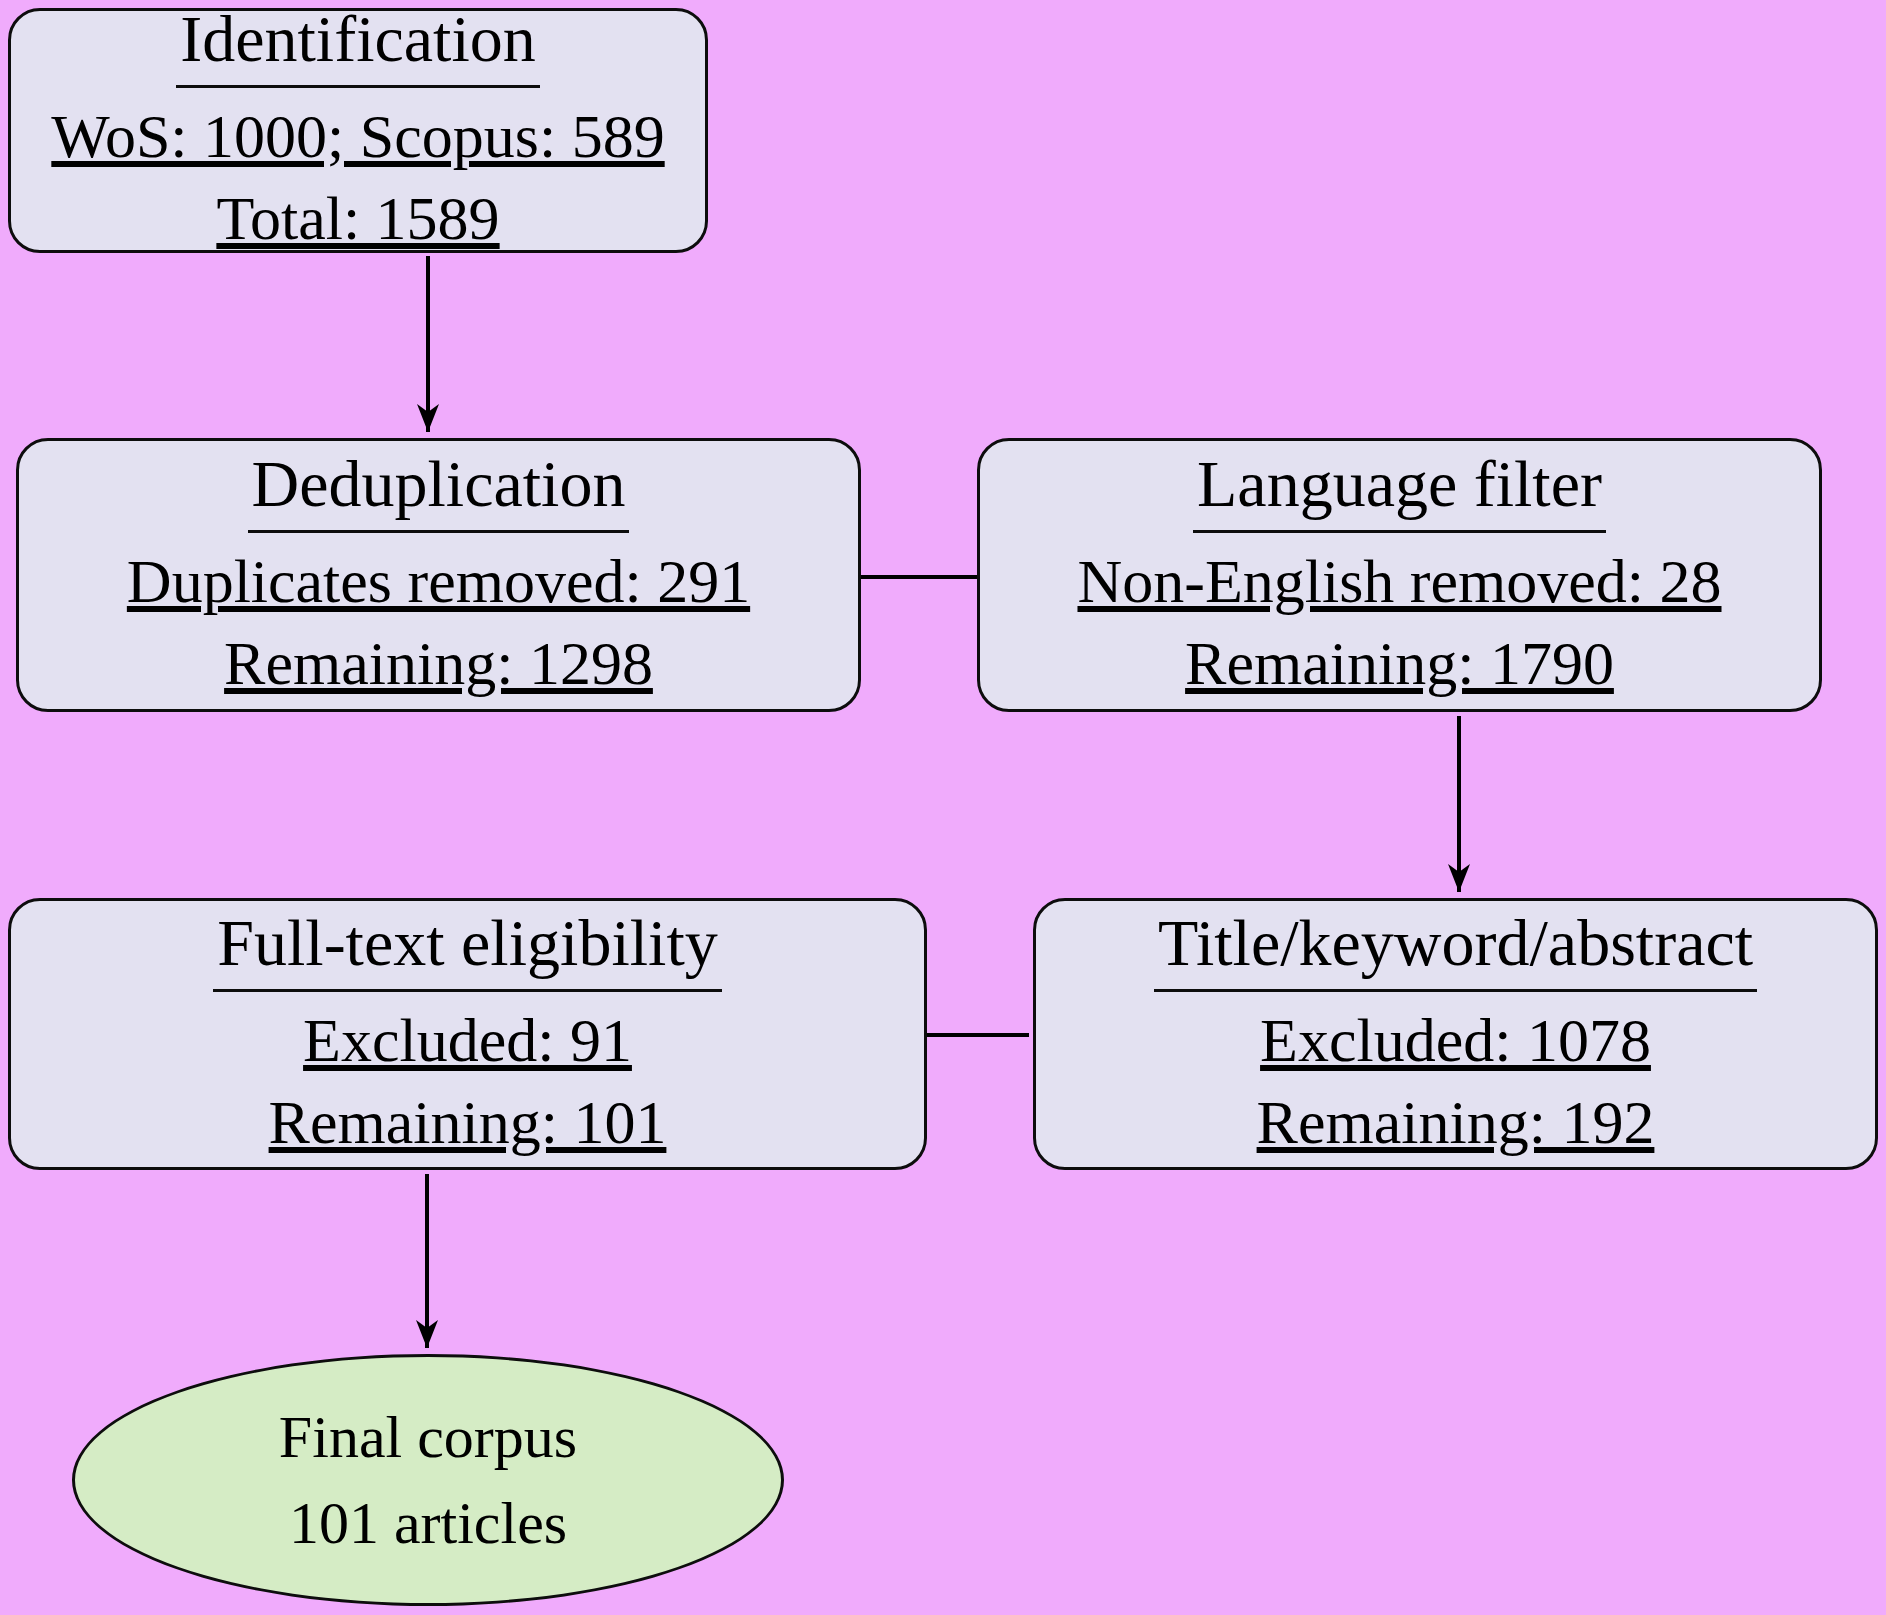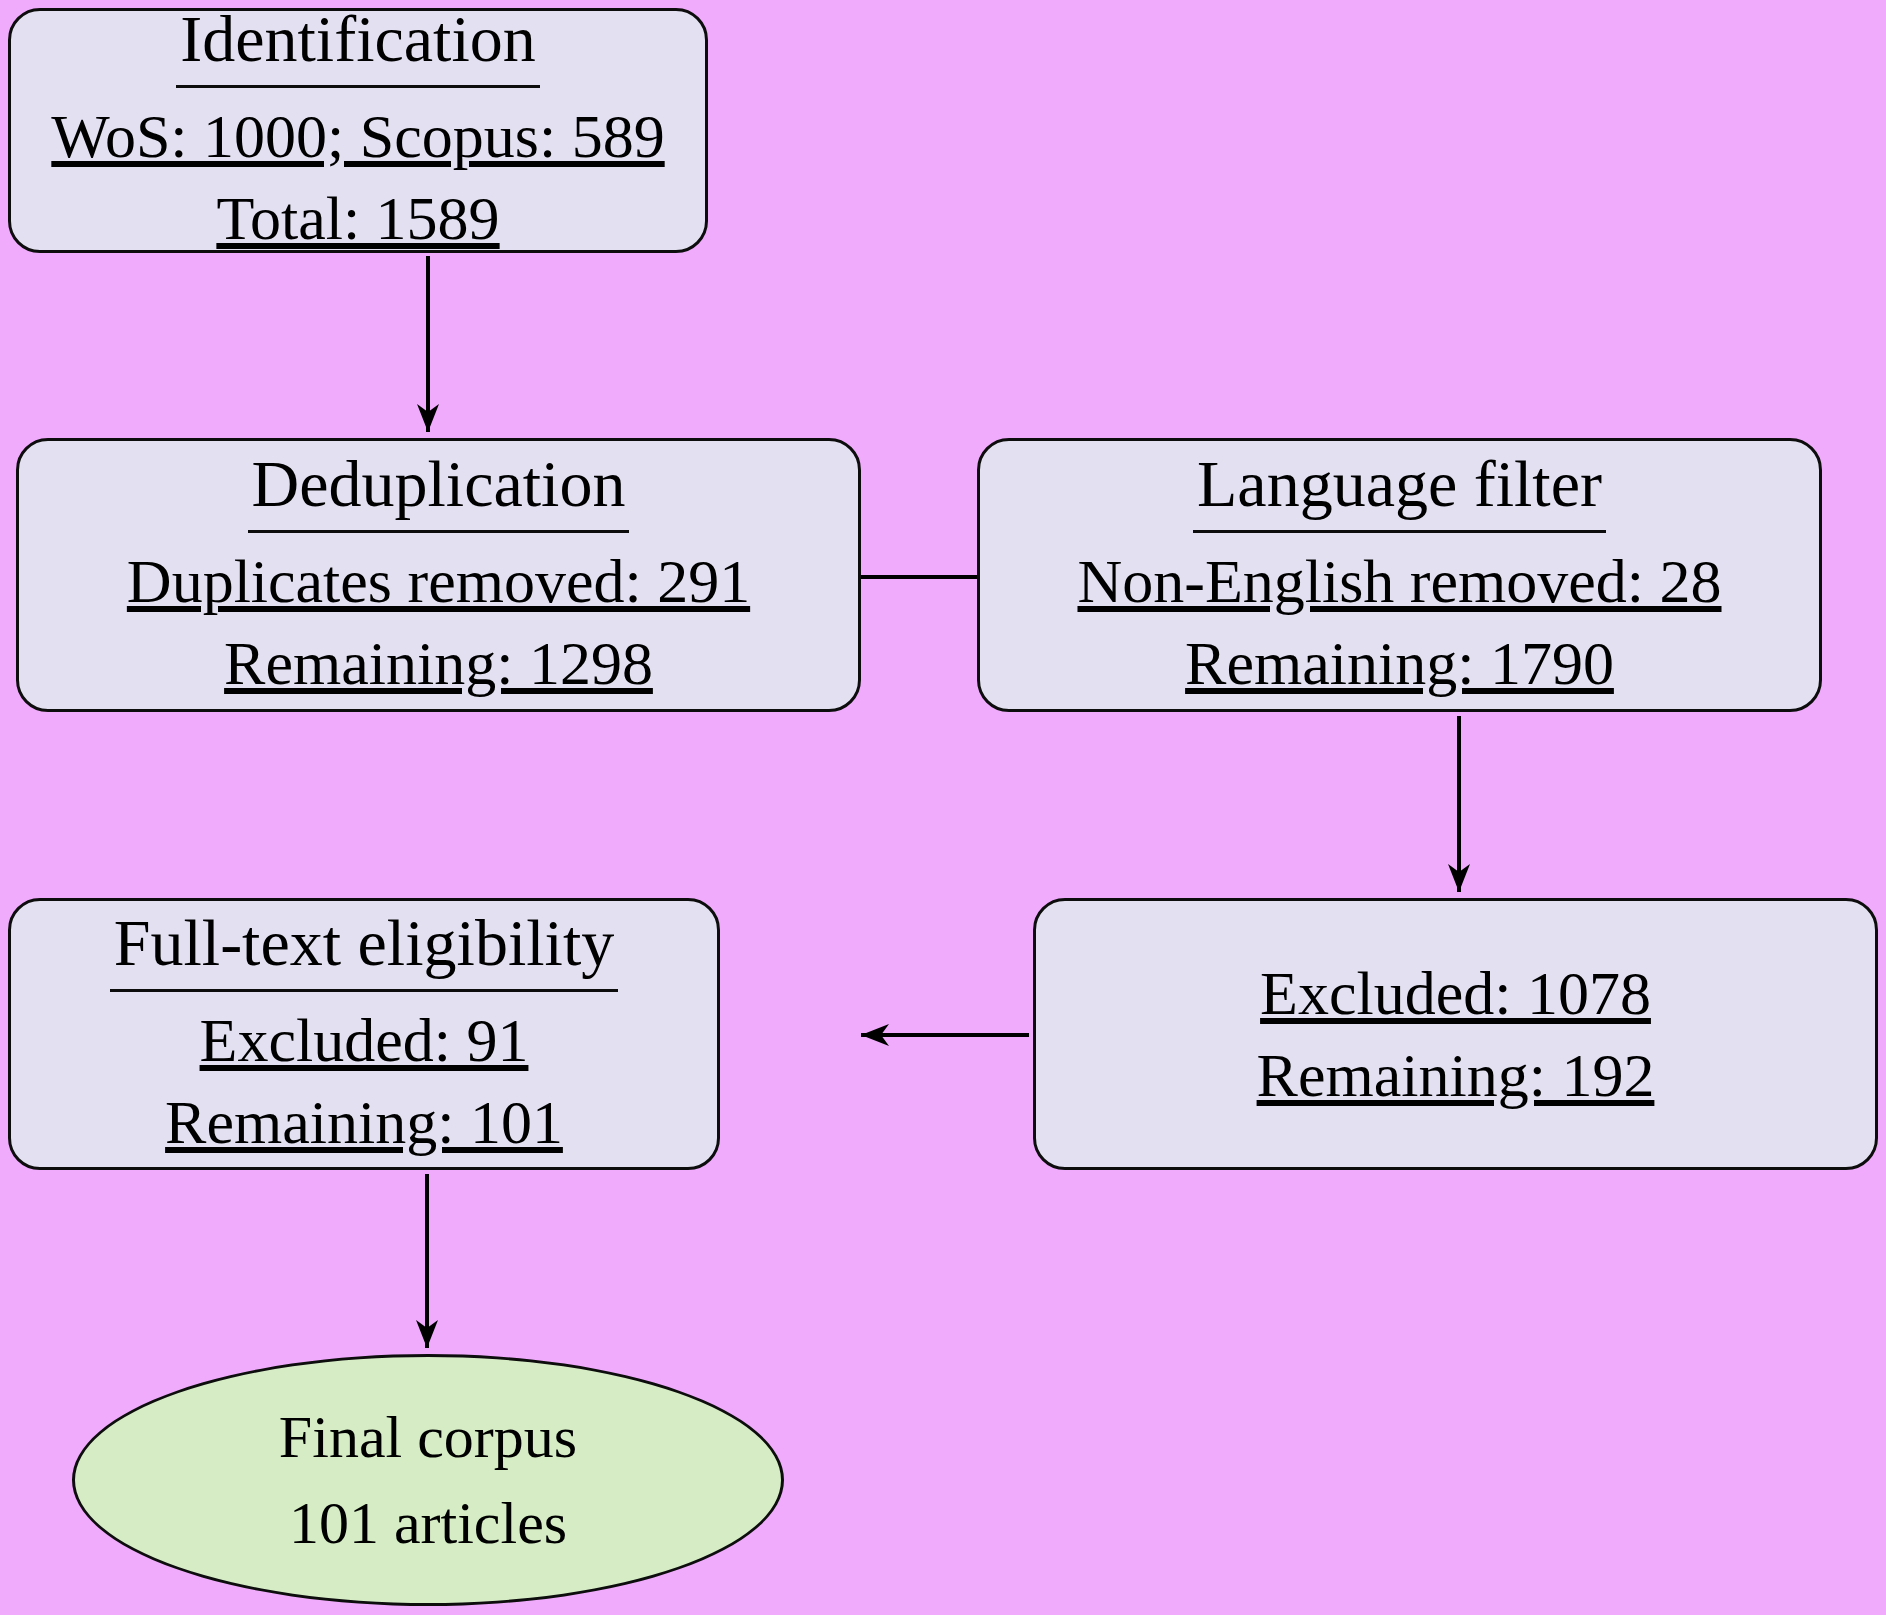--- a/index.html
+++ b/index.html
@@ -98,27 +98,28 @@
     <div class="line">Duplicates removed: 291</div>
     <div class="line">Remaining: 1298</div>
   </div>
 
   <div class="node" style="left:977px; top:438px; width:845px; height:274px;">
     <div class="title">Language filter</div>
     <div class="line">Non-English removed: 28</div>
     <div class="line">Remaining: 1790</div>
   </div>
 
-  <div class="node" style="left:8px; top:898px; width:712px; height:272px;">
+  <div class="node" style="left:8px; top:898px; width:919px; height:272px;">
     <div class="title">Full-text eligibility</div>
     <div class="line">Excluded: 91</div>
     <div class="line">Remaining: 101</div>
   </div>
 
   <div class="node" style="left:1033px; top:898px; width:845px; height:272px;">
+    <div class="title">Title/keyword/abstract</div>
     <div class="line">Excluded: 1078</div>
     <div class="line">Remaining: 192</div>
   </div>
 
   <div class="terminal" style="left:72px; top:1354px; width:712px; height:252px;">
     <div class="line">Final corpus</div>
     <div class="line">101 articles</div>
   </div>
 
 </div>

